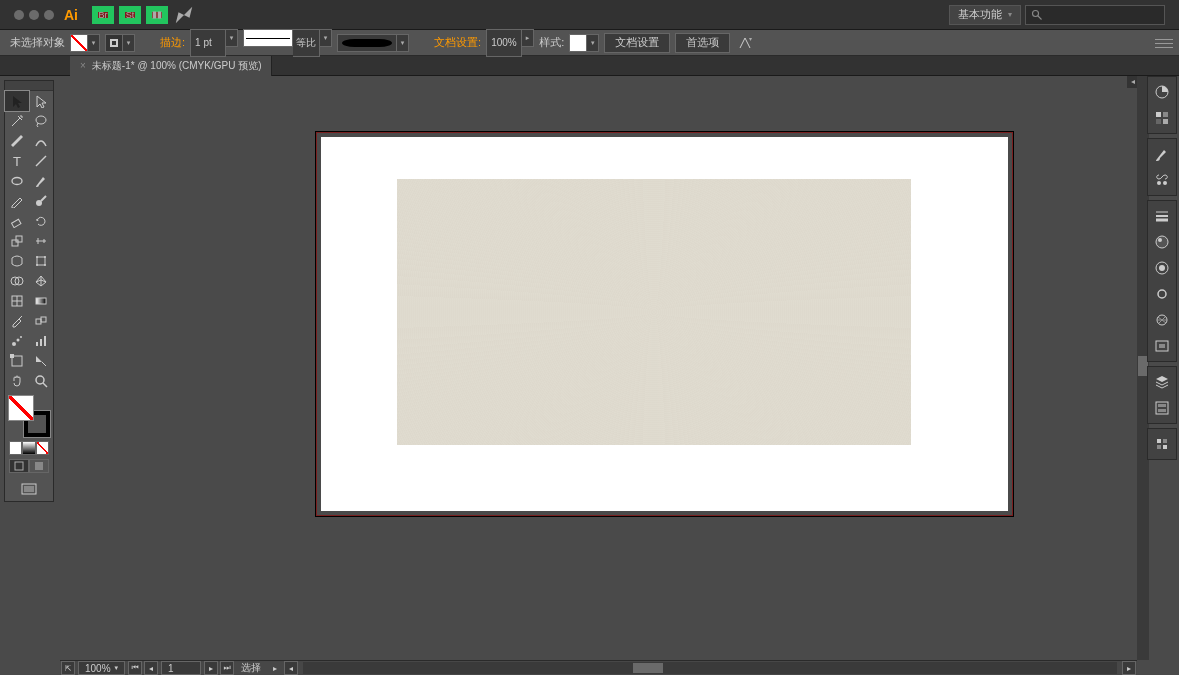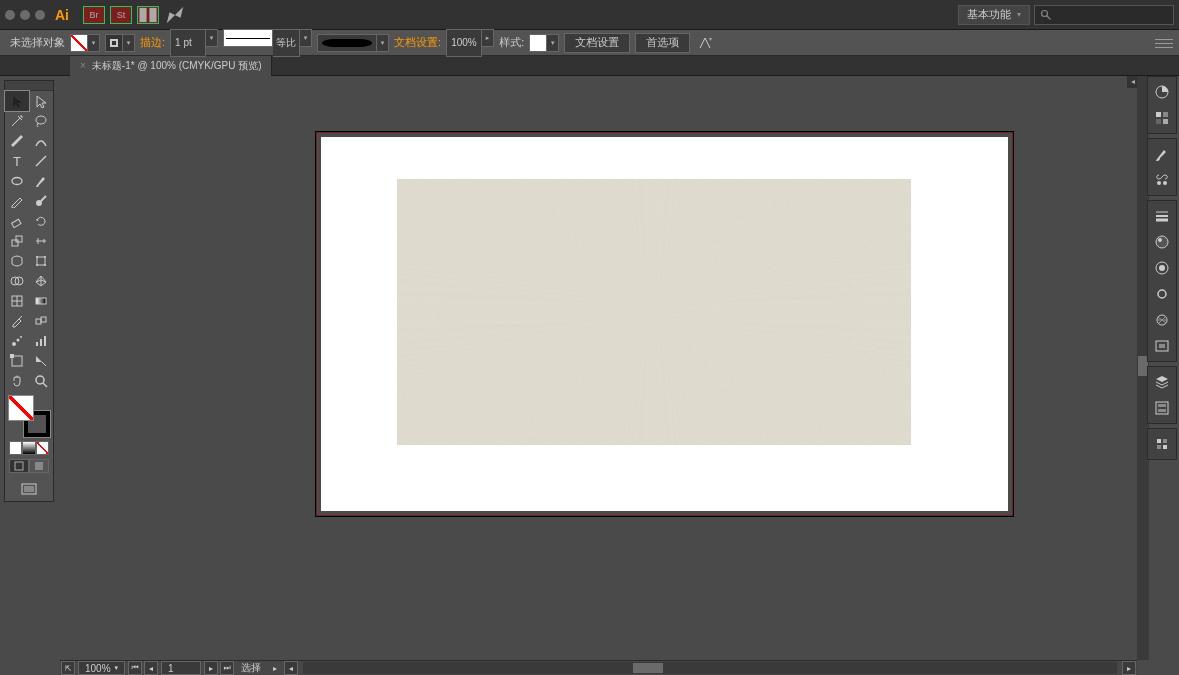--- a/index.html
+++ b/index.html
@@ -1,31 +1,31 @@
 <!DOCTYPE html>
 <html><head>
 <meta charset="utf-8">
 <style>
 * { margin: 0; padding: 0; box-sizing: border-box; font-family: "Microsoft YaHei", Arial, sans-serif; }
 body { width: 1179px; height: 675px; background: #4a4a4a; overflow: hidden; color: #ccc; font-size: 11px; }
 
-.titlebar { height: 30px; background: #323232; display: flex; align-items: center; padding: 0 5px; border-bottom: 1px solid #1a1a1a; }
+.titlebar { height: 30px; background: #323232; display: flex; align-items: center; padding: 0 14px; border-bottom: 1px solid #1a1a1a; }
 .traffic { display: flex; gap: 5px; margin-right: 10px; }
 .traffic span { width: 10px; height: 10px; border-radius: 50%; background: #6b6b6b; display: inline-block; }
 .app-logo { color: #ff9a00; font-weight: bold; font-size: 14px; margin-right: 14px; }
-.tb-btn { width: 22px; height: 18px; border: 1px solid #22c55e; background: #7f1d1d; margin-right: 5px; display: flex; align-items: center; justify-content: center; font-size: 9px; color: #aaa; }
+.tb-btn { width: 22px; height: 18px; border: 6px solid #22c55e; background: #7f1d1d; margin-right: 5px; display: flex; align-items: center; justify-content: center; font-size: 9px; color: #aaa; }
 .tb-spacer { flex: 1; }
 .workspace-select { height: 20px; background: #444; border: 1px solid #555; padding: 0 8px; display: flex; align-items: center; font-size: 11px; margin-right: 4px; }
 .ws-arrow { margin-left: 6px; font-size: 8px; color: #888; }
 .searchbox { width: 140px; height: 20px; background: #2a2a2a; border: 1px solid #555; display: flex; align-items: center; padding: 0 5px; }
 .searchbox svg { width: 12px; height: 12px; }
 
 .controlbar { height: 26px; background: #535353; display: flex; align-items: center; border-bottom: 1px solid #2a2a2a; padding: 0 10px; gap: 5px; }
 .cb-label { color: #ccc; font-size: 11px; white-space: nowrap; text-align: center; }
-.cb-label-orange { color: #ff9a00; font-size: 11px; white-space: nowrap; }
+.cb-label-orange { color: #ff9a00; font-size: 11px; white-space: nowrap; margin-left: 20px; }
 .swatch { width: 18px; height: 18px; border: 1px solid #666; }
 .swatch-nofill { background: linear-gradient(to top right, #fff 0%, #fff 45%, #f00 45%, #f00 55%, #fff 55%, #fff 100%); }
 .swatch-box { background: #333; display:flex; align-items:center; justify-content:center; }
 .dd-arrow { width: 12px; height: 18px; background: #3a3a3a; border: 1px solid #666; border-left:none; font-size: 7px; display:flex; align-items:center; justify-content:center; color:#aaa; }
 .cb-input { height: 28px; background: #3a3a3a; border: 1px solid #666; color: #ccc; font-size: 10px; padding: 0 4px; display:flex; align-items:center; }
 .stroke-preview { width: 50px; height: 18px; background: #fff; border: 1px solid #666; position: relative; }
 .stroke-line { position: absolute; top: 50%; left: 2px; right: 2px; height: 1px; background: #000; }
 .brush-preview { width: 60px; height: 18px; background: #3a3a3a; border: 1px solid #666; display:flex; align-items:center; justify-content:center; }
 .brush-stroke { width: 50px; height: 8px; background: #000; border-radius: 50% / 100%; }
 .cb-btn { height: 18px; padding: 9px 10px; background: #3a3a3a; border: 1px solid #666; font-size: 11px; display:flex; align-items:center; }

